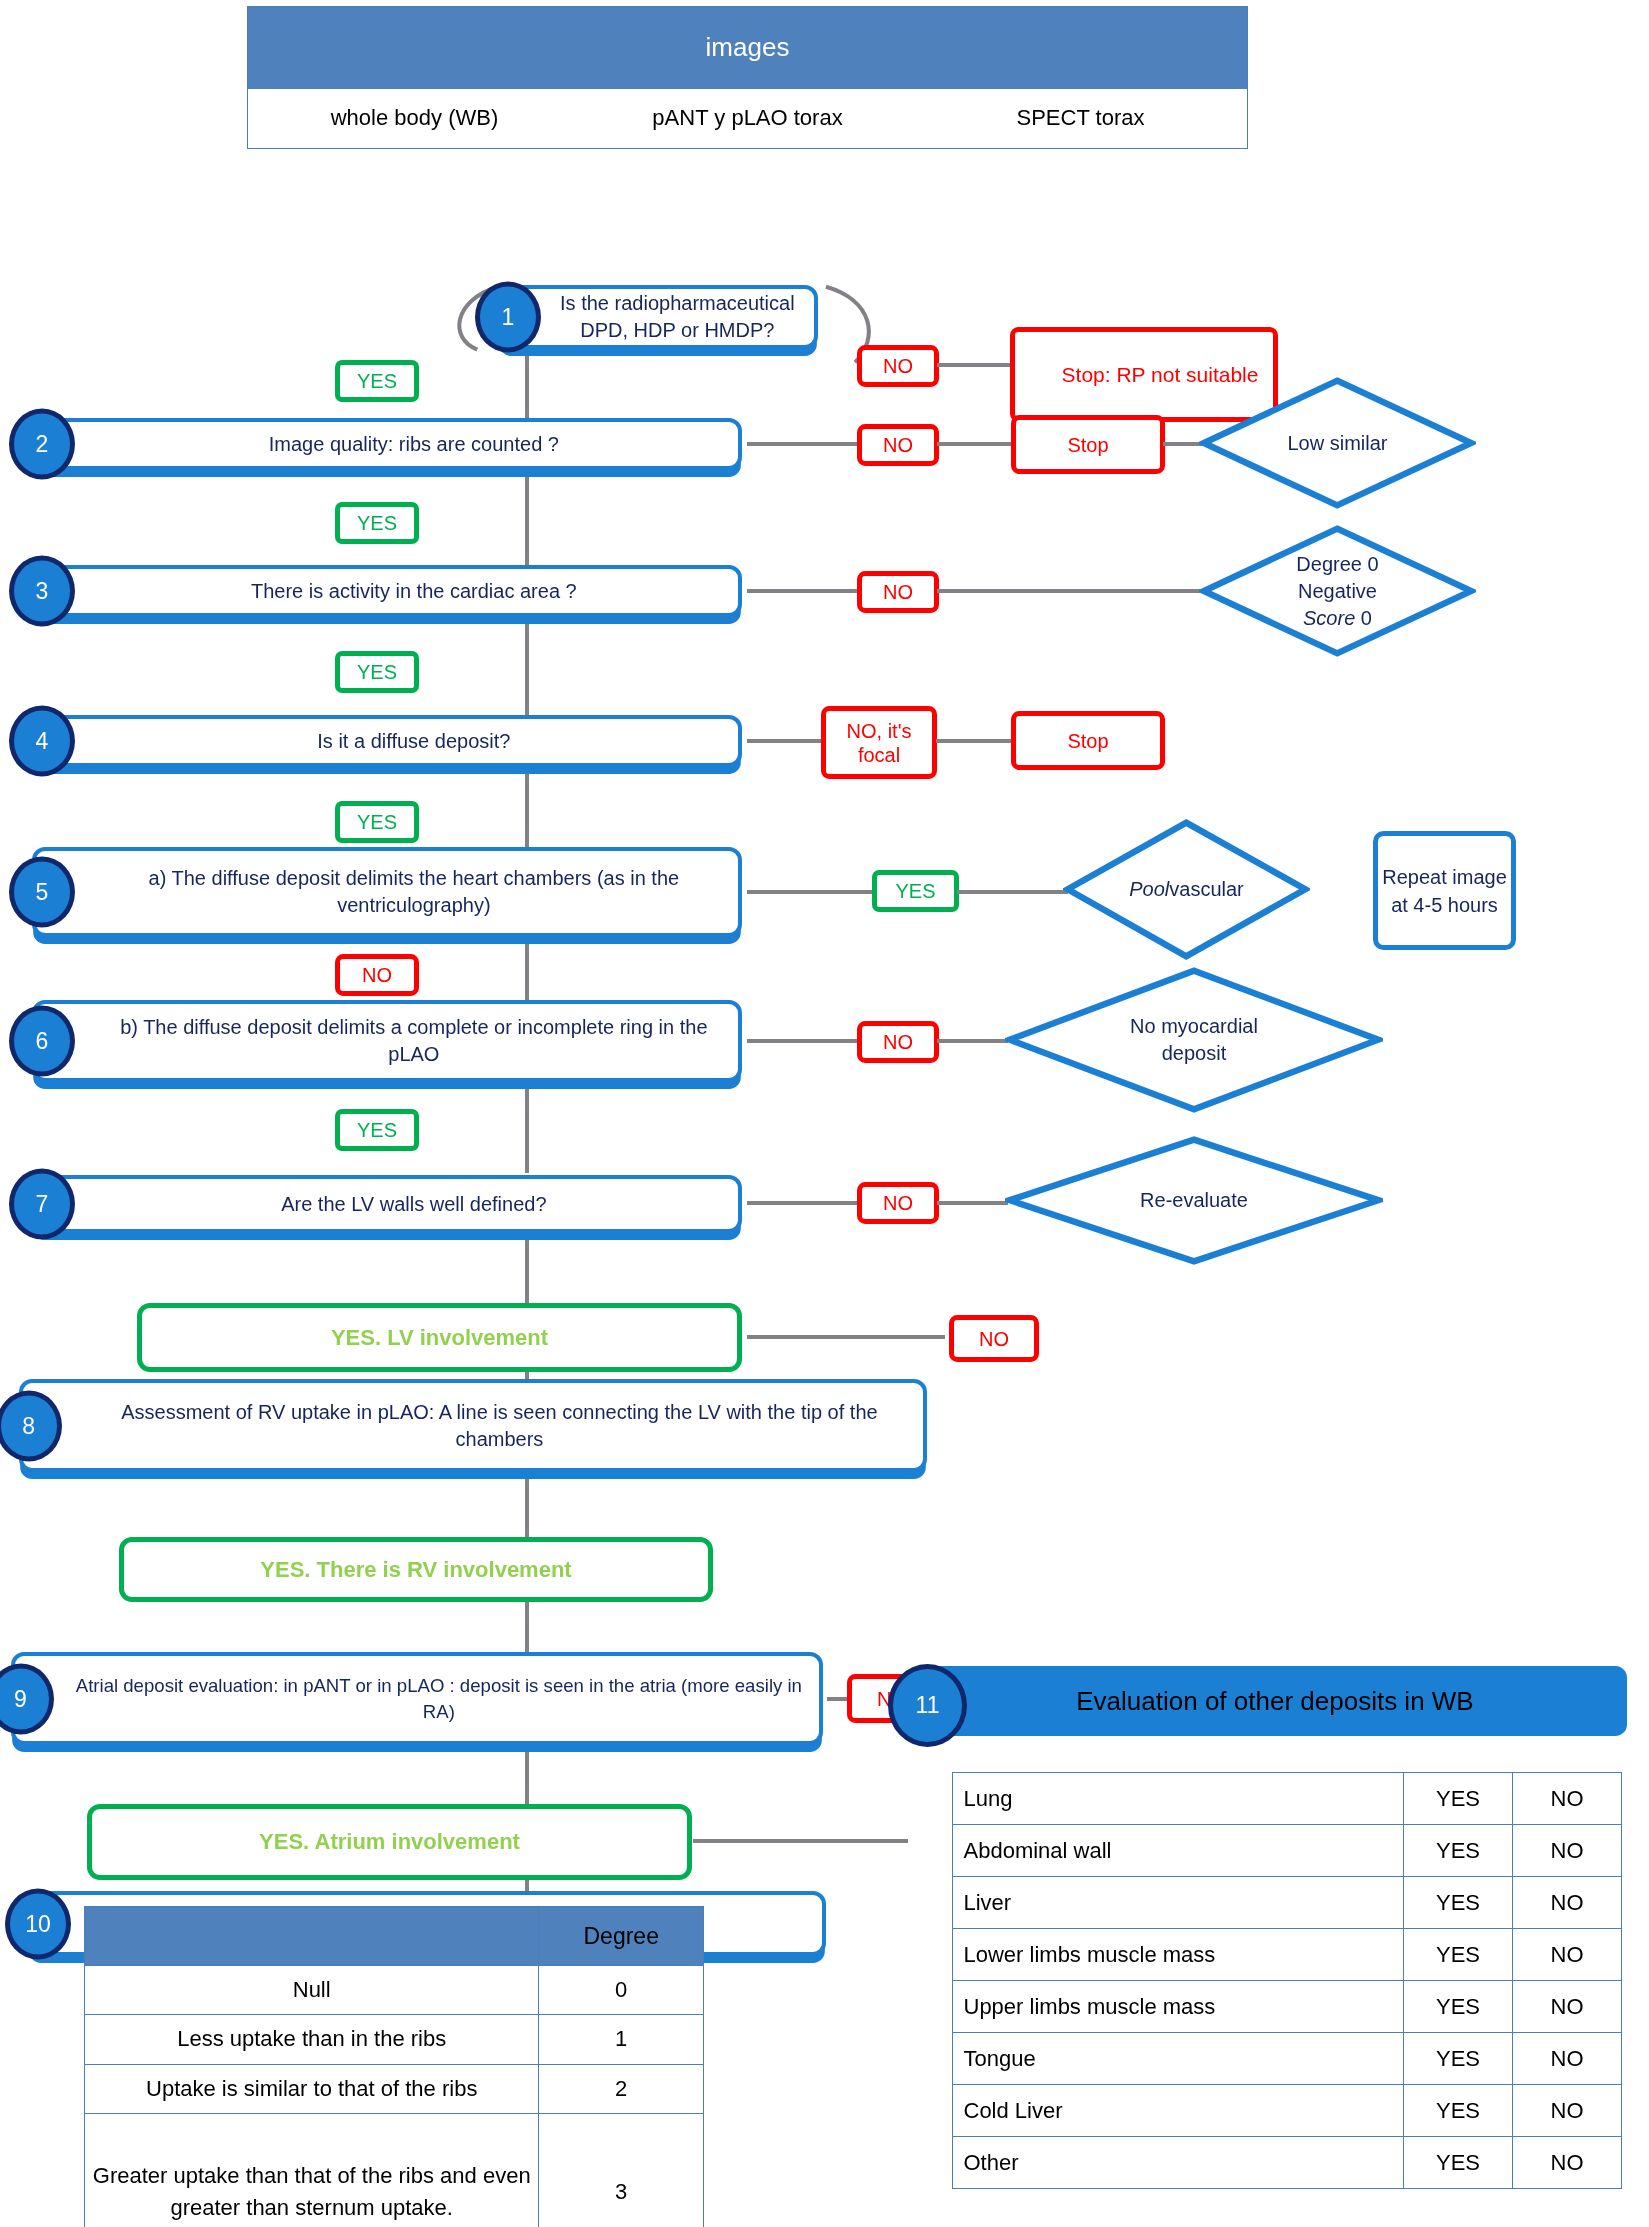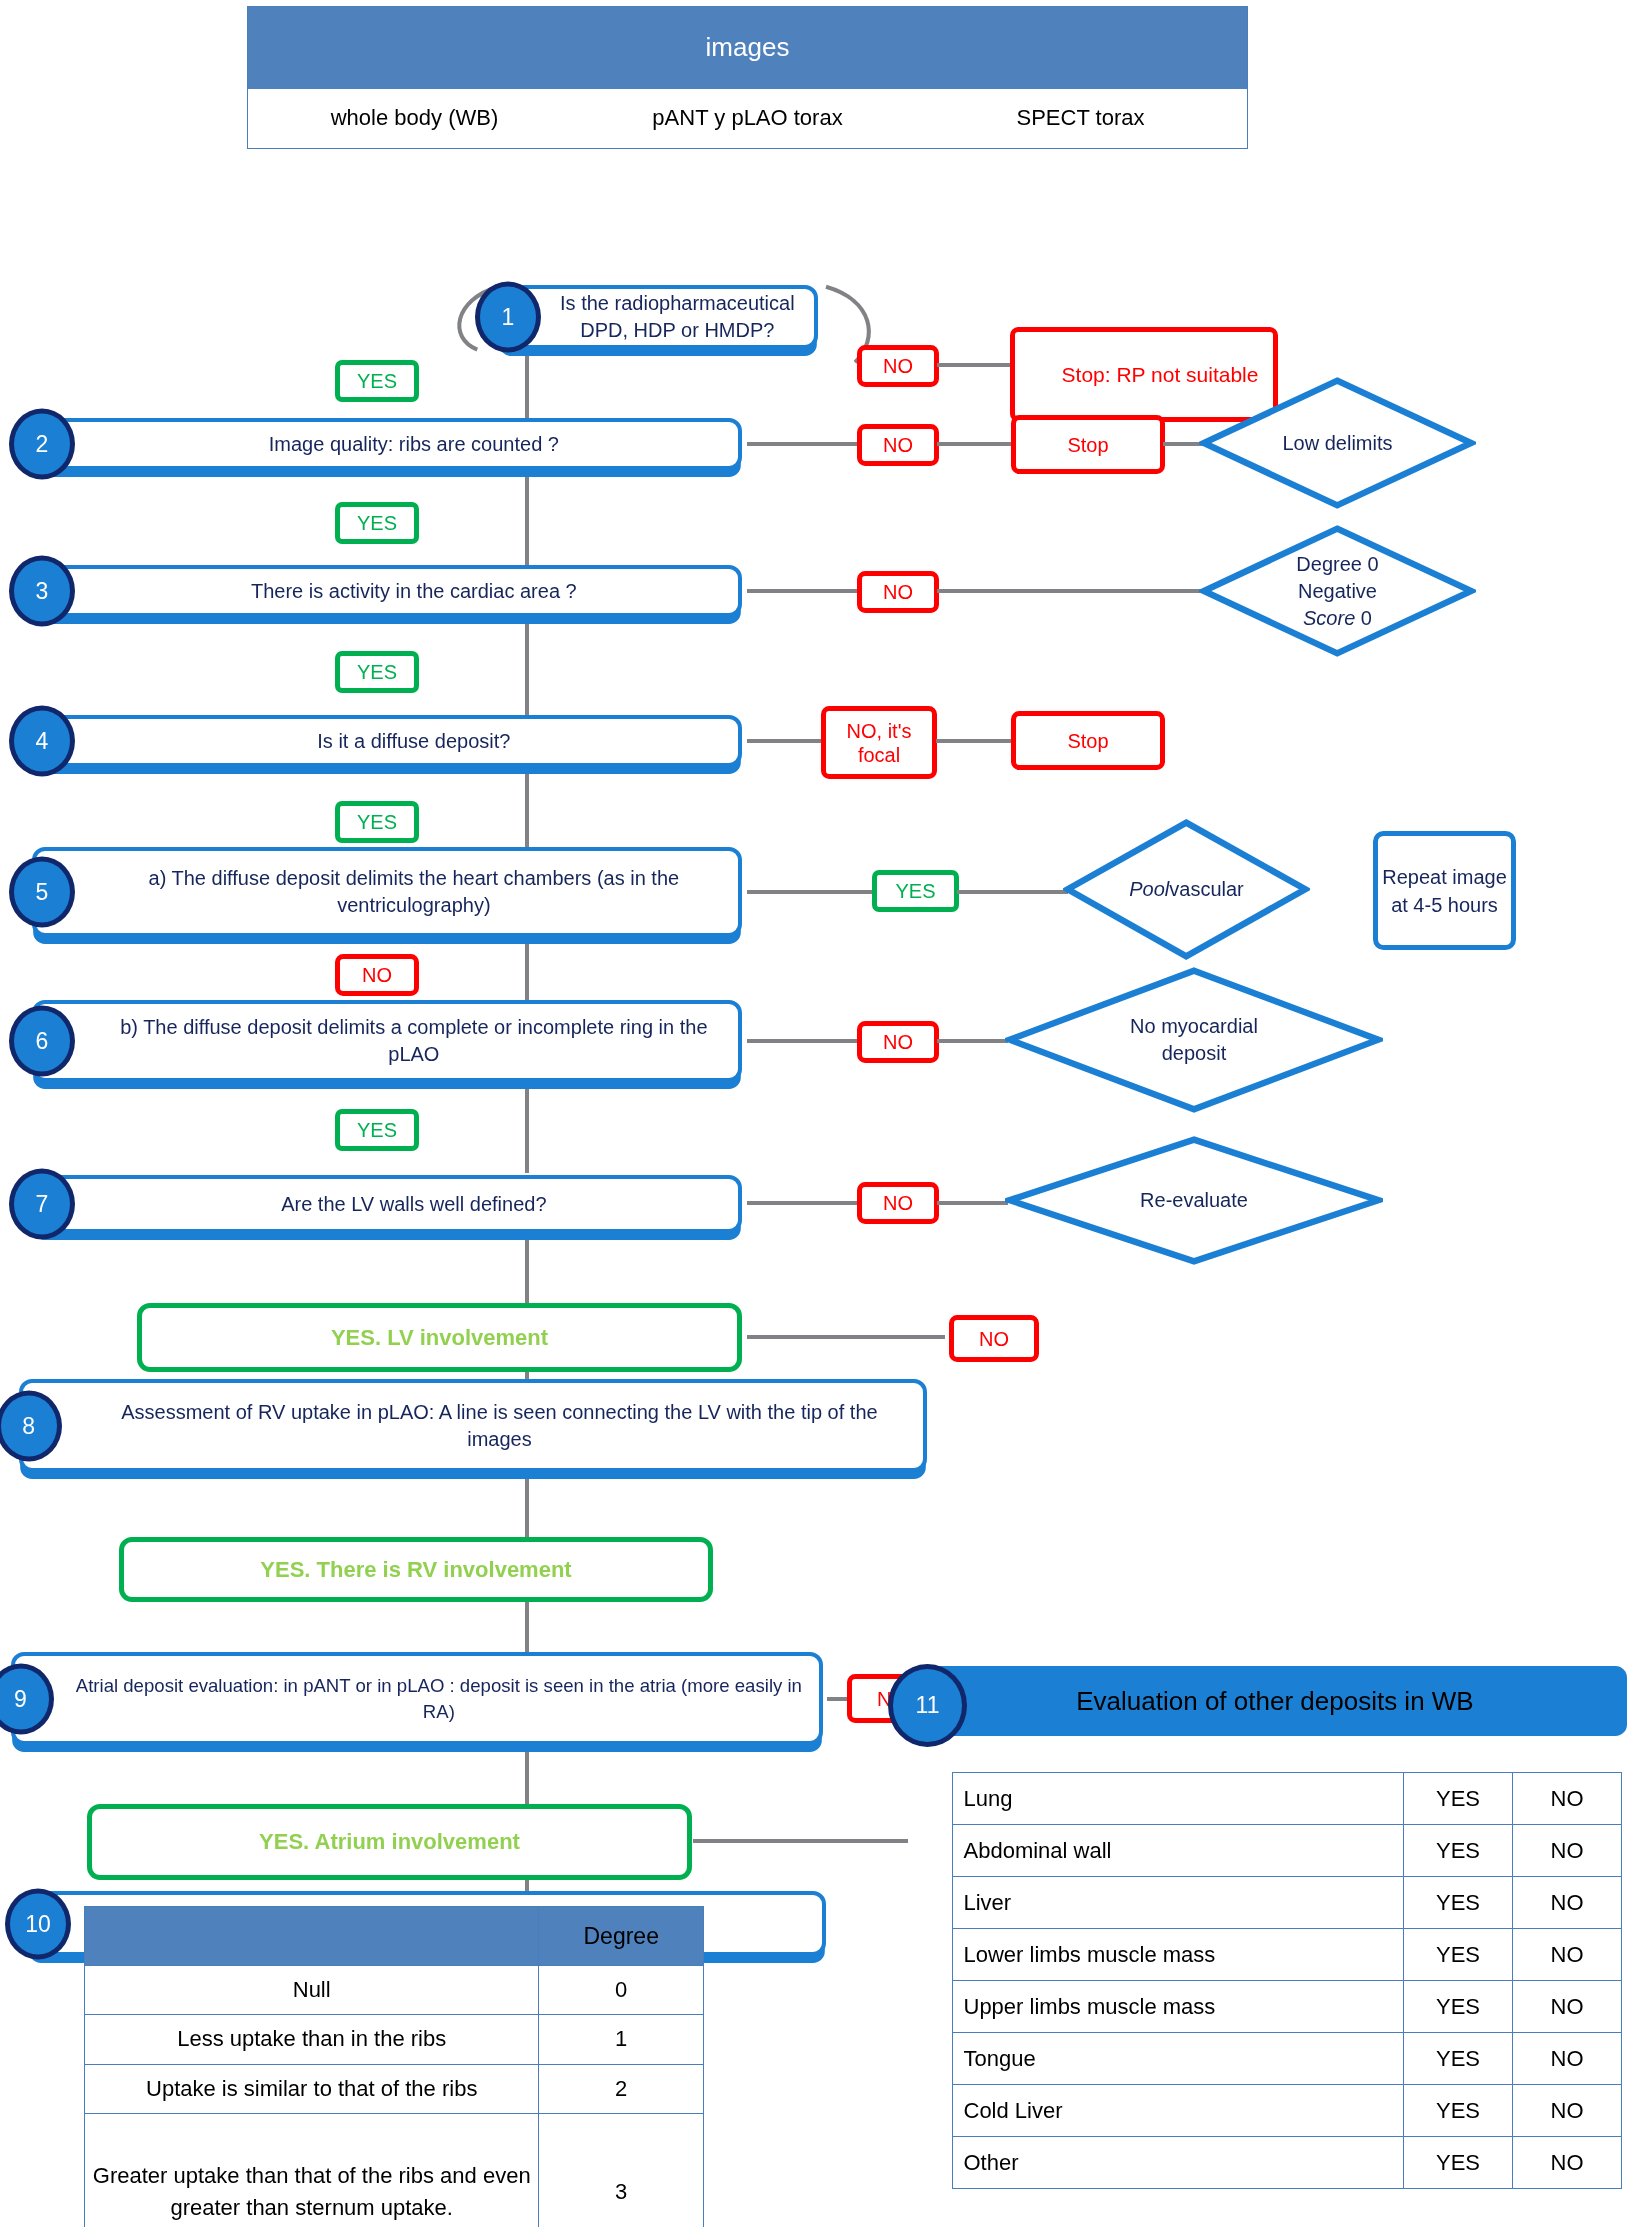--- a/index.html
+++ b/index.html
@@ -137,21 +137,21 @@
   <div class="hline" style="left:747px;top:442px;width:112px;"></div>
   <div class="tagNO" style="left:857px;top:424px;width:82px;height:42px;">NO</div>
   <div class="hline" style="left:937px;top:442px;width:76px;"></div>
   <div class="tagNO" style="left:1011px;top:415px;width:154px;height:59px;">Stop</div>
   <div class="hline" style="left:1163px;top:442px;width:41px;"></div>
 
   <div class="diamond" style="left:1199px;top:376px;width:277px;height:134px;">
     <svg viewBox="0 0 475 230" preserveAspectRatio="none">
       <polygon points="237,8 467,115 237,222 8,115" fill="#ffffff" stroke="#1b7fd4" stroke-width="11"></polygon>
     </svg>
-    <div class="dtxt">Low delimits</div>
+    <div class="dtxt">Low similar</div>
   </div>
 
   <div class="tagYES" style="left:335px;top:502px;width:84px;height:42px;">YES</div>
 
   <div class="stepbar" style="left:32px;top:565px;width:710px;height:52px;">
     <div class="badge">3</div>
     <div class="txt">There is activity in the cardiac area ?</div>
   </div>
   <div class="hline" style="left:747px;top:589px;width:112px;"></div>
   <div class="tagNO" style="left:857px;top:571px;width:82px;height:42px;">NO</div>
@@ -234,21 +234,21 @@
     </svg>
     <div class="dtxt" style="left:20%;right:20%;">Re-evaluate</div>
   </div>
 
   <div class="greenbar" style="left:137px;top:1303px;width:605px;height:69px;">YES. LV involvement</div>
   <div class="hline" style="left:747px;top:1335px;width:198px;"></div>
   <div class="tagNO" style="left:949px;top:1315px;width:90px;height:47px;">NO</div>
 
   <div class="stepbar" style="left:18.6px;top:1379px;width:908px;height:93px;">
     <div class="badge">8</div>
-    <div class="txt">Assessment of RV uptake in pLAO: A line is seen connecting the LV with the tip of the images</div>
+    <div class="txt">Assessment of RV uptake in pLAO: A line is seen connecting the LV with the tip of the chambers</div>
   </div>
 
   <div class="greenbar" style="left:119px;top:1537px;width:594px;height:65px;">YES. There is RV involvement</div>
 
   <div class="stepbar" style="left:10.5px;top:1652px;width:812px;height:93px;">
     <div class="badge">9</div>
     <div class="txt" style="left:61px;font-size:18.6px;">Atrial deposit evaluation: in pANT or in pLAO  : deposit is seen in the atria (more easily in RA)</div>
   </div>
   <div class="hline" style="left:827px;top:1697px;width:23px;"></div>
   <div class="tagNO" style="left:847px;top:1674px;width:90px;height:49px;">NO</div>

